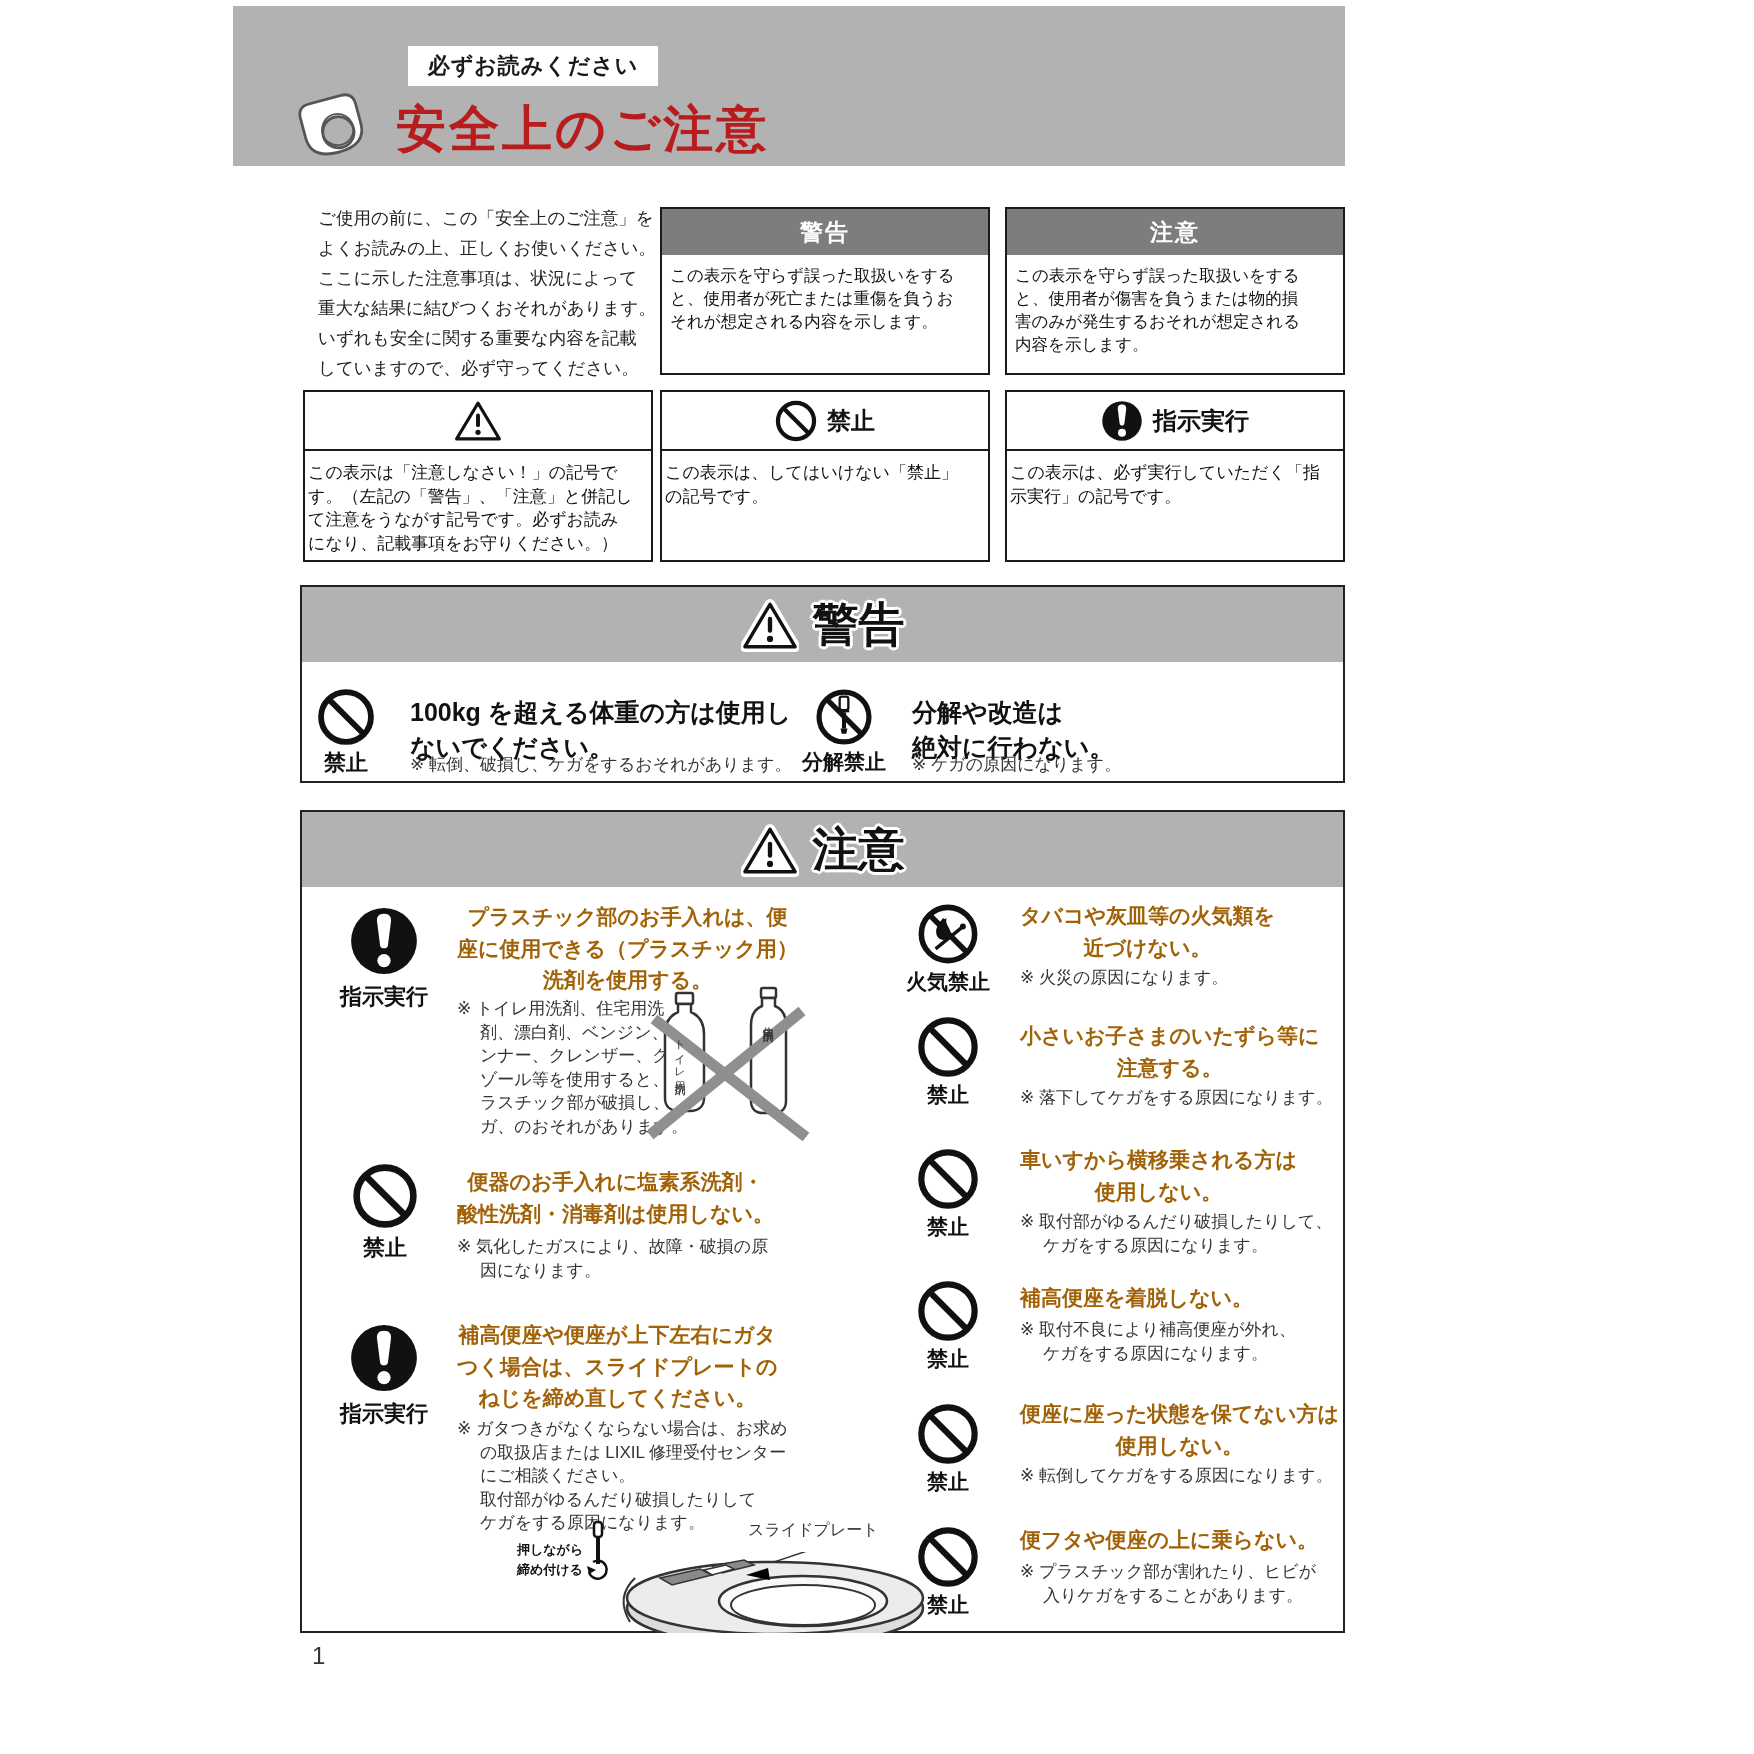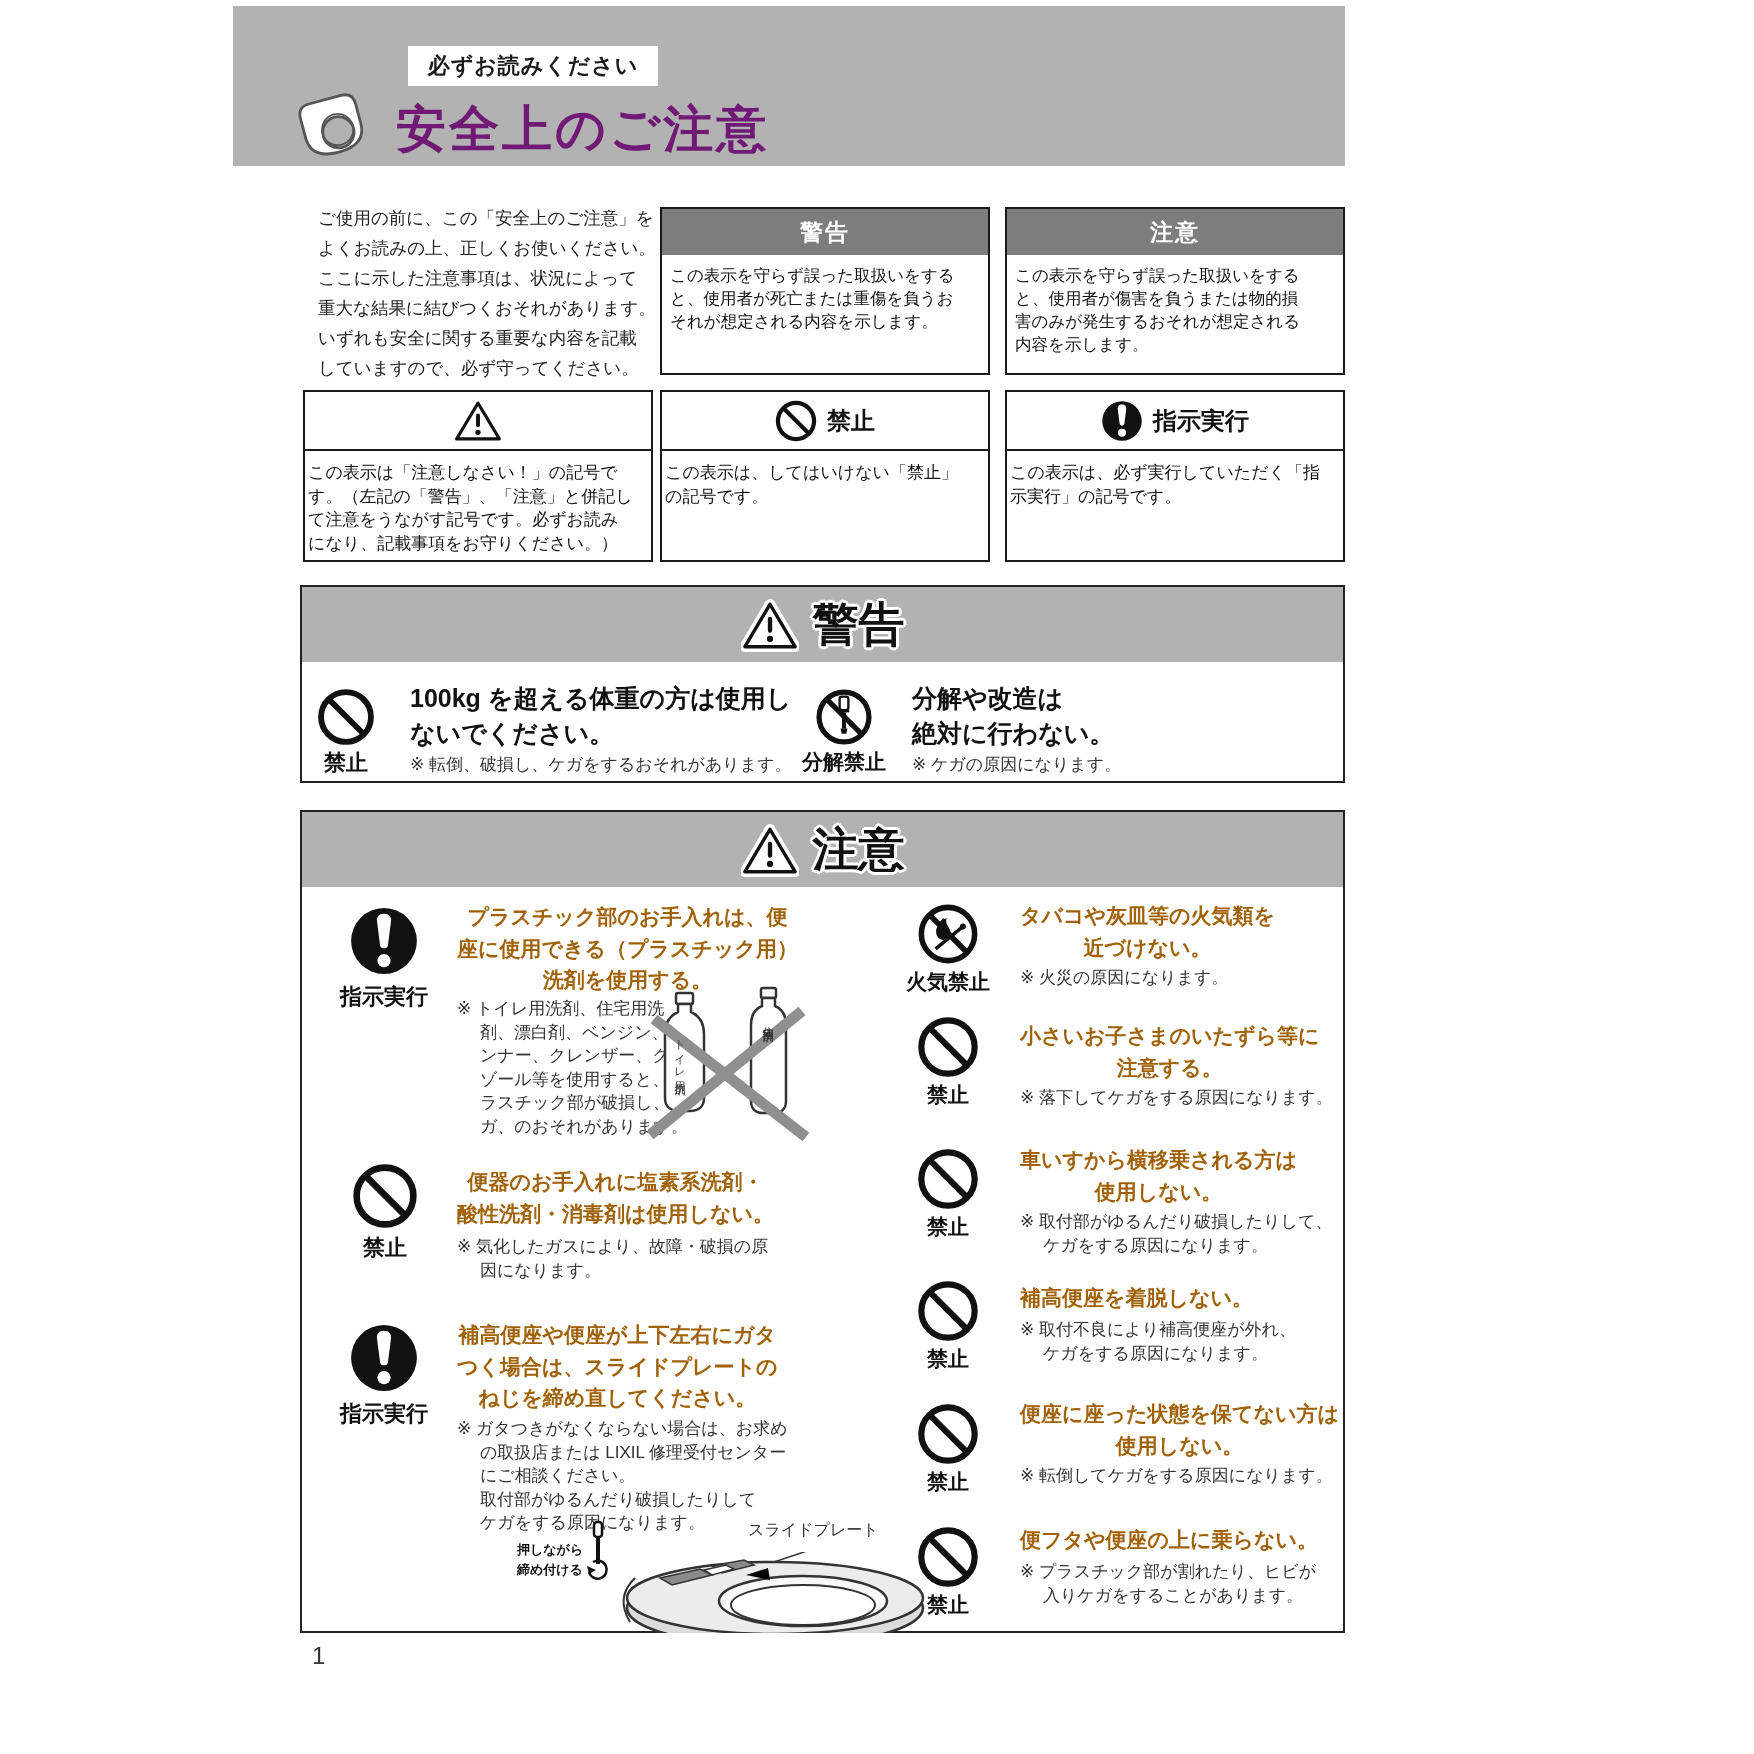--- a/index.html
+++ b/index.html
@@ -4,42 +4,42 @@
 <style>
   html,body{margin:0;padding:0;background:#fff;}
   .page{position:relative;width:1754px;height:1754px;background:#fff;overflow:hidden;
         font-family:"Liberation Sans","DejaVu Sans",sans-serif;color:#1a1a1a;}
   .abs{position:absolute;}
   .pre{white-space:pre-line;}
   
   .banner{left:233px;top:6px;width:1112px;height:160px;background:#b2b2b2;}
   .badge{left:408px;top:40px;width:250px;height:40px;background:#fff;color:#1a1a1a;
          font-size:22px;font-weight:bold;text-align:center;line-height:40px;letter-spacing:1px;margin-top:6px;}
-  .banner-title{left:396px;top:96px;font-size:50px;font-weight:bold;letter-spacing:3px;color:#701a75;}
+  .banner-title{left:396px;top:96px;font-size:50px;font-weight:bold;letter-spacing:3px;color:#b91c1c;}
   
   .intro{left:318px;top:203px;width:352px;font-size:17.5px;line-height:30px;color:#222;}
   
   .defbox{border:2px solid #1a1a1a;background:#fff;box-sizing:border-box;}
   .defbox .hd{height:46px;background:#7d7d7d;color:#fff;font-size:23px;font-weight:bold;
               text-align:center;line-height:46px;letter-spacing:2px;}
   .defbox .bd{padding:9px 8px;font-size:16.5px;line-height:23px;color:#111;}
   
   .symbox{border:2px solid #1a1a1a;background:#fff;box-sizing:border-box;}
   .symbox .hd{height:57px;border-bottom:2px solid #1a1a1a;display:flex;align-items:center;
               justify-content:center;gap:10px;}
   .symbox .hd .lbl{font-size:24px;font-weight:bold;color:#111;}
   .symbox .bd{padding:10px 3px;font-size:17px;line-height:23.5px;color:#111;}
   
   .section{border:2px solid #222;background:#fff;box-sizing:border-box;}
   .sec-hd{height:75px;background:#b2b2b2;display:flex;align-items:center;justify-content:center;gap:14px;}
   .sec-title{font-size:46px;font-weight:bold;color:#111;
      text-shadow:3px 0 0 #fff,-3px 0 0 #fff,0 3px 0 #fff,0 -3px 0 #fff,
                  2px 2px 0 #fff,-2px 2px 0 #fff,2px -2px 0 #fff,-2px -2px 0 #fff;}
   .item-title{font-size:21px;font-weight:bold;line-height:31.5px;color:#a16207;text-align:center;}
-  .w-title{font-size:25px;font-weight:bold;line-height:35px;color:#111;}
+  .w-title{font-size:25px;font-weight:bold;line-height:35px;color:#111;margin-top:14px;}
   .item-note{font-size:17px;line-height:23.5px;color:#333;padding-left:1.35em;text-indent:-1.35em;}
   .icon-label{font-size:21px;font-weight:bold;text-align:center;color:#111;}
   .vtext{writing-mode:vertical-rl;font-size:11px;color:#333;letter-spacing:1px;}
   .small-cap{font-size:13px;font-weight:bold;line-height:19.5px;color:#111;margin-left:32px;}
   .lead-cap{font-size:16px;color:#333;}
   .pagenum{left:312px;top:1642px;font-size:24px;color:#333;}
   svg.icon{display:block;color:#111;}
 </style>
 </head>
 <body>

